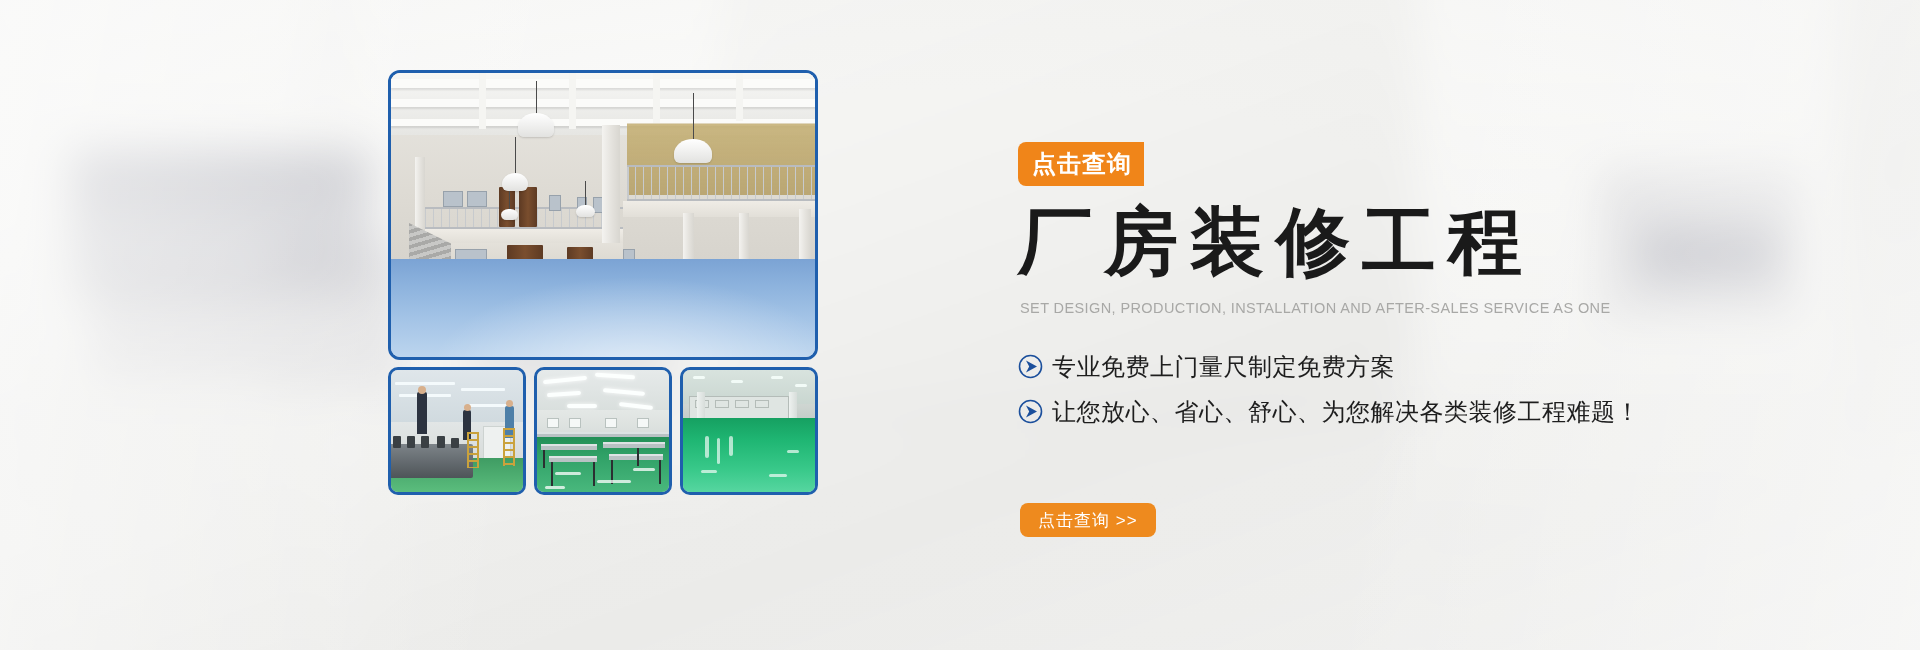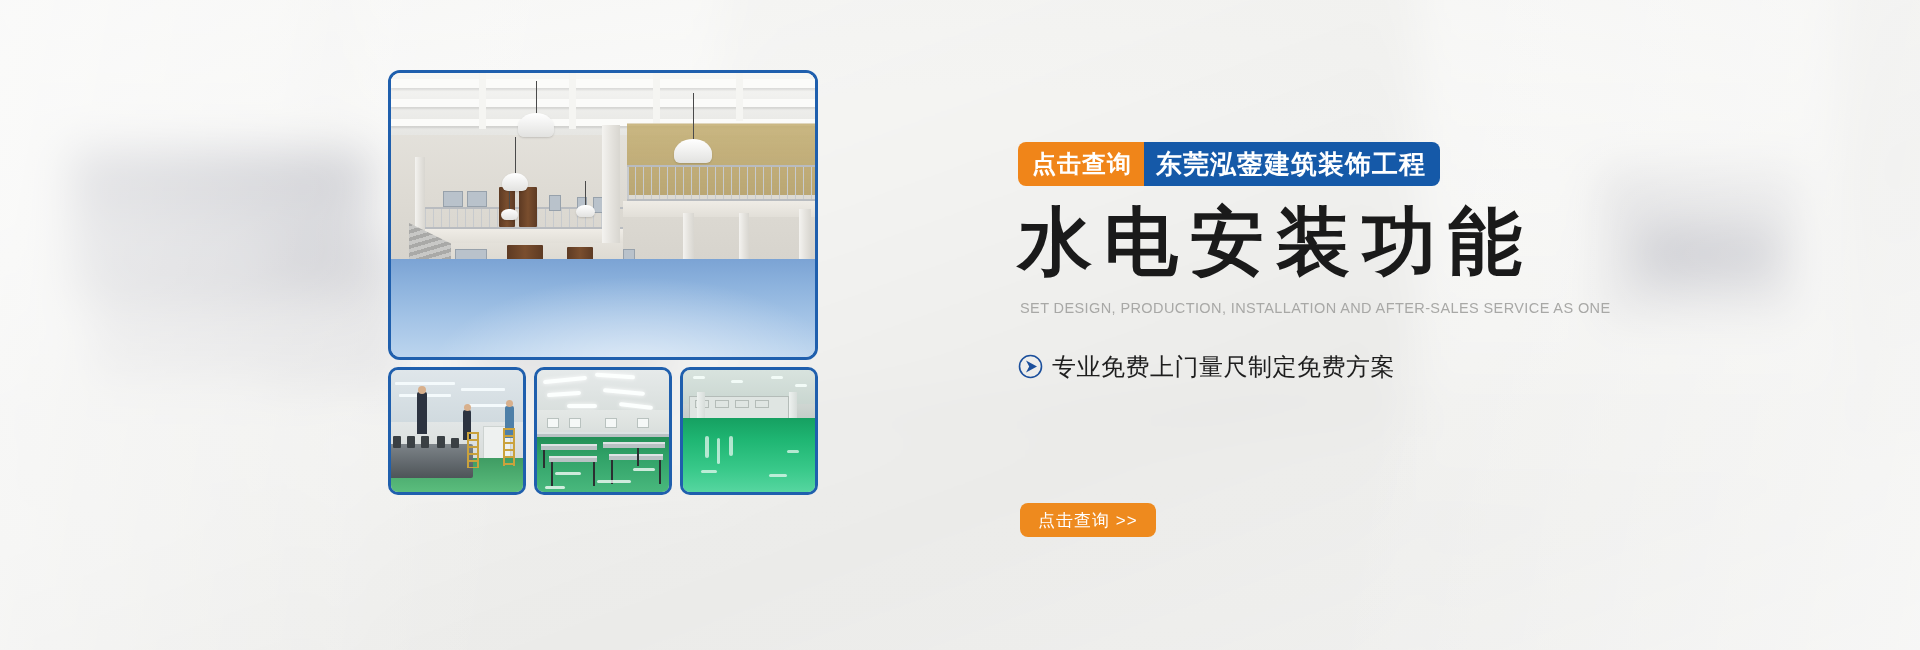--- a/index.html
+++ b/index.html
@@ -349,38 +349,46 @@
       <div class="t3-refl" style="left:104px;top:80px;width:12px;height:3px;"></div>
     </div>
 
   </div>
 </div>
 
 <div class="content">
 
   <div class="badge-row">
     <div class="badge-orange">点击查询</div>
-    <div class="badge-blue">东莞泓蓥建筑装饰工程</div>
-  </div>
-
-  <h1 class="headline">水电安装功能</h1>
+  </div>
+
+  <h1 class="headline">厂房装修工程</h1>
 
   <div class="subtitle">SET DESIGN, PRODUCTION, INSTALLATION AND AFTER-SALES SERVICE AS ONE</div>
 
   <div class="bullets">
 
     <div class="bullet">
       <span class="bullet-icon">
         <svg viewBox="0 0 25 25" width="25" height="25">
           <circle cx="12.5" cy="12.5" r="11" fill="none" stroke="#1b4f9c" stroke-width="1.6"></circle>
           <path d="M8 6.5 L19 12.5 L8 18.5 L11.2 12.5 Z" fill="#1b4f9c"></path>
         </svg>
       </span>
       <span class="bullet-text">专业免费上门量尺制定免费方案</span>
     </div>
 
 
+    <div class="bullet">
+      <span class="bullet-icon">
+        <svg viewBox="0 0 25 25" width="25" height="25">
+          <circle cx="12.5" cy="12.5" r="11" fill="none" stroke="#1b4f9c" stroke-width="1.6"></circle>
+          <path d="M8 6.5 L19 12.5 L8 18.5 L11.2 12.5 Z" fill="#1b4f9c"></path>
+        </svg>
+      </span>
+      <span class="bullet-text">让您放心、省心、舒心、为您解决各类装修工程难题！</span>
+    </div>
 
   </div>
 
   <button class="cta">点击查询 &gt;&gt;</button>
 
 </div>
 
 </body></html>

